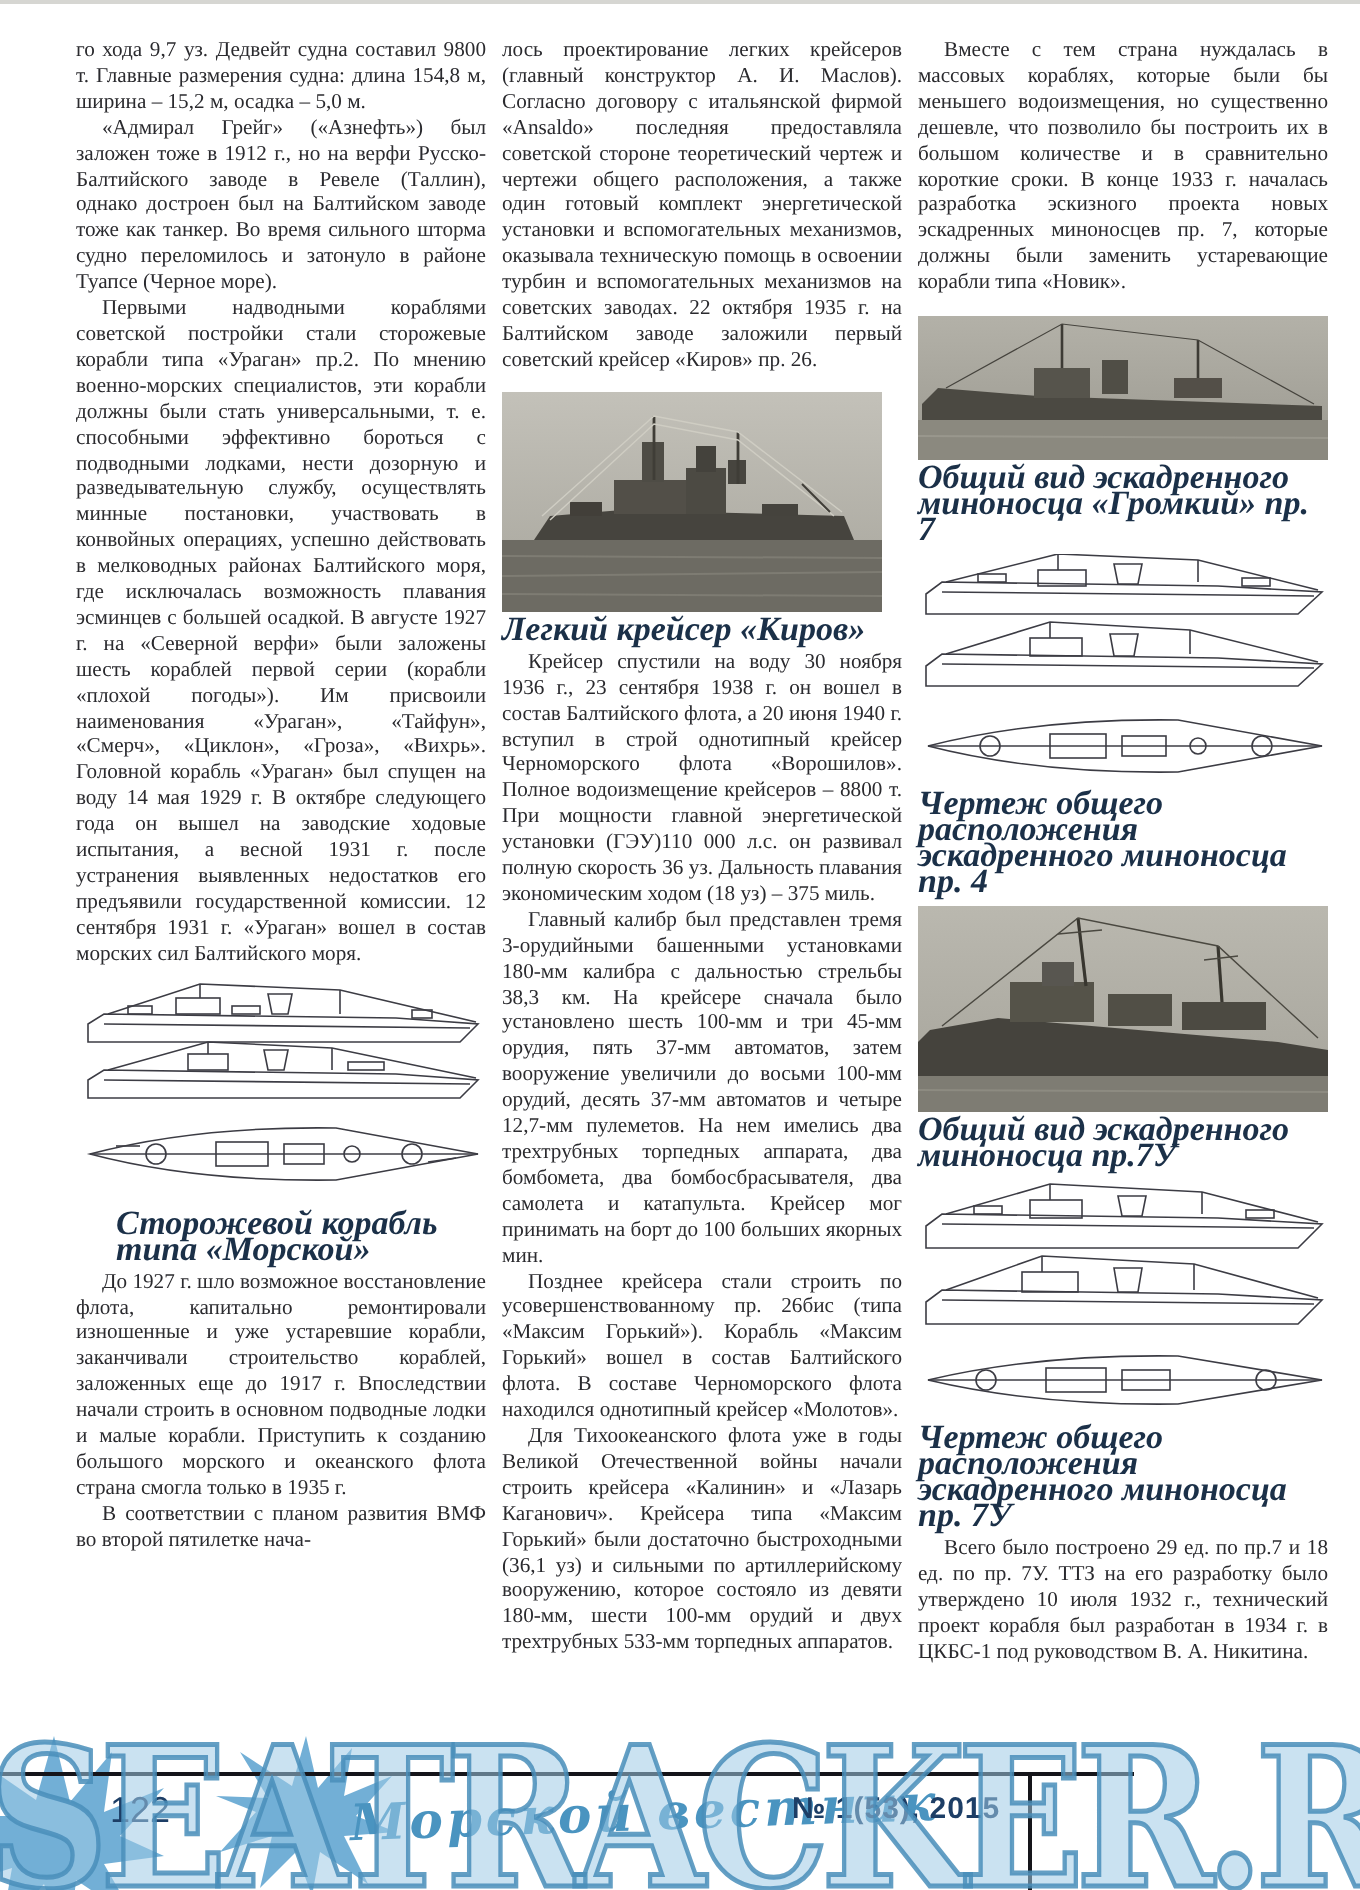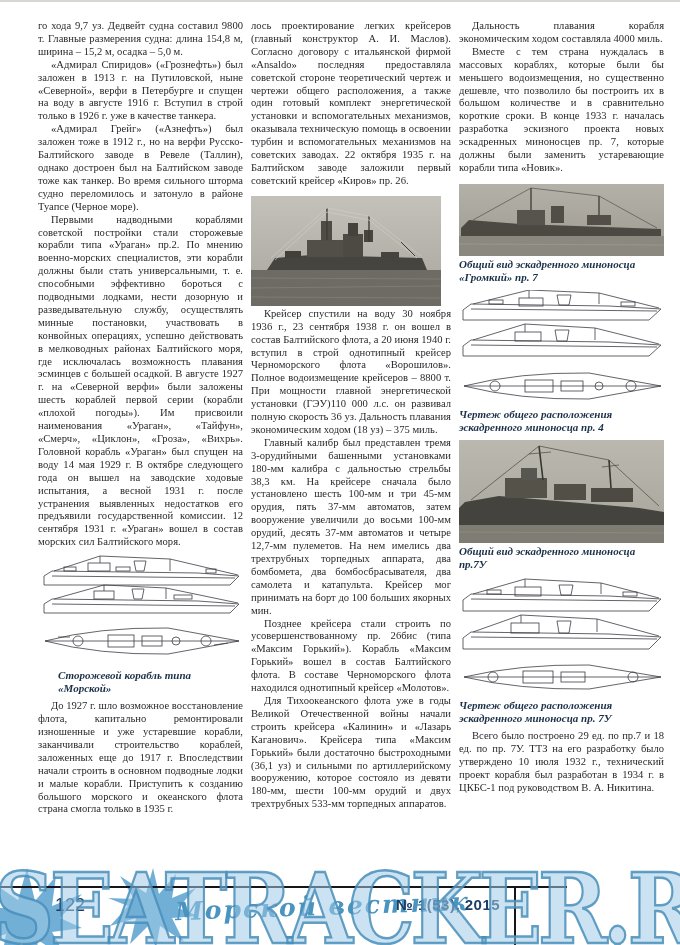--- a/index.html
+++ b/index.html
@@ -15,21 +15,21 @@
   .col{width:205px;}
   .col.mid{width:200px;}
   p.body-text{
     margin:0;font-size:10.6px;line-height:12.9px;color:#2a2a2e;
     text-align:justify;text-indent:13px;
   }
   p.body-text.noindent{text-indent:0;}
   .figure{margin:6px 0 2px 0;}
   .figure svg{display:block;}
   .caption{
-    font-size:11px;line-height:13px;font-weight:bold;font-style:italic;
+    font-size:17px;line-height:13px;font-weight:bold;font-style:italic;
     color:#1b3048;margin:2px 0 5px 0;
   }
   .caption.indent{margin-left:20px;}
   
   .rule-h{position:absolute;left:0;top:886px;width:567px;height:2px;background:#15151a;z-index:10;}
   .rule-v{position:absolute;left:514px;top:886px;width:2px;height:59px;background:#15151a;z-index:10;}
   .page-number{
     position:absolute;left:55px;top:895px;z-index:20;
     font-family:"Liberation Sans",sans-serif;font-weight:normal;font-size:18px;color:#1d3e66;
   }
@@ -56,21 +56,20 @@
 </style>
 </head>
 <body>
 
 <div class="page">
 
   <div class="columns">
 
     <div class="col">
       <p class="body-text noindent">го хода 9,7 уз. Дедвейт судна составил 9800 т. Главные размерения судна: длина 154,8 м, ширина – 15,2 м, осадка – 5,0 м.</p>
-      <p class="body-text">«Адмирал Спиридов» («Грознефть») был заложен в 1913 г. на Путиловской, ныне «Северной», верфи в Петербурге и спущен на воду в августе 1916 г. Вступил в строй только в 1926 г. уже в качестве танкера.</p>
       <p class="body-text">«Адмирал Грейг» («Азнефть») был заложен тоже в 1912 г., но на верфи Русско-Балтийского заводе в Ревеле (Таллин), однако достроен был на Балтийском заводе тоже как танкер. Во время сильного шторма судно переломилось и затонуло в районе Туапсе (Черное море).</p>
       <p class="body-text">Первыми надводными кораблями советской постройки стали сторожевые корабли типа «Ураган» пр.2. По мнению военно-морских специалистов, эти корабли должны были стать универсальными, т. е. способными эффективно бороться с подводными лодками, нести дозорную и разведывательную службу, осуществлять минные постановки, участвовать в конвойных операциях, успешно действовать в мелководных районах Балтийского моря, где исключалась возможность плавания эсминцев с большей осадкой. В августе 1927 г. на «Северной верфи» были заложены шесть кораблей первой серии (корабли «плохой погоды»). Им присвоили наименования «Ураган», «Тайфун», «Смерч», «Циклон», «Гроза», «Вихрь». Головной корабль «Ураган» был спущен на воду 14 мая 1929 г. В октябре следующего года он вышел на заводские ходовые испытания, а весной 1931 г. после устранения выявленных недостатков его предъявили государственной комиссии. 12 сентября 1931 г. «Ураган» вошел в состав морских сил Балтийского моря.</p>
 
       <div class="figure">
         <svg width="205" height="112" viewBox="0 0 205 112">
           <g stroke="#3c3c44" stroke-width="0.8" fill="none">
 
             <path d="M6,30 L192,30 L201,21 L160,18 L14,16 L6,21 Z"></path>
             <line x1="14" y1="21" x2="197" y2="23"></line>
             <rect x="50" y="8" width="22" height="8"></rect>
@@ -99,20 +98,21 @@
             <rect x="104" y="81" width="20" height="10"></rect>
             <circle cx="138" cy="86" r="4"></circle>
             <line x1="20" y1="82" x2="32" y2="82"></line>
             <line x1="176" y1="90" x2="190" y2="88"></line>
           </g>
         </svg>
       </div>
       <div class="caption indent">Сторожевой корабль типа «Морской»</div>
 
       <p class="body-text">До 1927 г. шло возможное восстановление флота, капитально ремонтировали изношенные и уже устаревшие корабли, заканчивали строительство кораблей, заложенных еще до 1917 г. Впоследствии начали строить в основном подводные лодки и малые корабли. Приступить к созданию большого морского и океанского флота страна смогла только в 1935 г.</p>
+      <p class="body-text">В соответствии с планом развития ВМФ во второй пятилетке нача-</p>
     </div>
 
     <div class="col mid">
       <p class="body-text noindent">лось проектирование легких крейсеров (главный конструктор А. И. Маслов). Согласно договору с итальянской фирмой «Ansaldo» последняя предоставляла советской стороне теоретический чертеж и чертежи общего расположения, а также один готовый комплект энергетической установки и вспомогательных механизмов, оказывала техническую помощь в освоении турбин и вспомогательных механизмов на советских заводах. 22 октября 1935 г. на Балтийском заводе заложили первый советский крейсер «Киров» пр. 26.</p>
 
       <div class="figure photo-frame" style="width:190px;margin-top:8px;">
         <svg width="190" height="110" viewBox="0 0 190 110">
           <defs>
             <linearGradient id="skyK" x1="0" y1="0" x2="0" y2="1">
               <stop offset="0" stop-color="#c3c1b9"></stop>
@@ -138,29 +138,29 @@
             <line x1="76" y1="12" x2="76" y2="44"></line>
               <line x1="118" y1="20" x2="118" y2="46"></line>
           </g>
           <g stroke="#cfcdc3" stroke-width="0.7" fill="none">
             <polyline points="20,62 76,12 118,20 170,60"></polyline>
             <polyline points="24,64 76,16 118,24 166,62"></polyline>
           </g>
           <line x1="150" y1="46" x2="164" y2="60" stroke="#3f3d37" stroke-width="1"></line>
         </svg>
       </div>
+      <div class="caption">Легкий крейсер «Киров»</div>
 
       <p class="body-text">Крейсер спустили на воду 30 ноября 1936 г., 23 сентября 1938 г. он вошел в состав Балтийского флота, а 20 июня 1940 г. вступил в строй однотипный крейсер Черноморского флота «Ворошилов». Полное водоизмещение крейсеров – 8800 т. При мощности главной энергетической установки (ГЭУ)110 000 л.с. он развивал полную скорость 36 уз. Дальность плавания экономическим ходом (18 уз) – 375 миль.</p>
       <p class="body-text">Главный калибр был представлен тремя 3-орудийными башенными установками 180-мм калибра с дальностью стрельбы 38,3 км. На крейсере сначала было установлено шесть 100-мм и три 45-мм орудия, пять 37-мм автоматов, затем вооружение увеличили до восьми 100-мм орудий, десять 37-мм автоматов и четыре 12,7-мм пулеметов. На нем имелись два трехтрубных торпедных аппарата, два бомбомета, два бомбосбрасывателя, два самолета и катапульта. Крейсер мог принимать на борт до 100 больших якорных мин.</p>
       <p class="body-text">Позднее крейсера стали строить по усовершенствованному пр. 26бис (типа «Максим Горький»). Корабль «Максим Горький» вошел в состав Балтийского флота. В составе Черноморского флота находился однотипный крейсер «Молотов».</p>
       <p class="body-text">Для Тихоокеанского флота уже в годы Великой Отечественной войны начали строить крейсера «Калинин» и «Лазарь Каганович». Крейсера типа «Максим Горький» были достаточно быстроходными (36,1 уз) и сильными по артиллерийскому вооружению, которое состояло из девяти 180-мм, шести 100-мм орудий и двух трехтрубных 533-мм торпедных аппаратов.</p>
     </div>
 
     <div class="col">
-      <p class="body-text">Дальность плавания корабля экономическим ходом составляла 4000 миль.</p>
       <p class="body-text">Вместе с тем страна нуждалась в массовых кораблях, которые были бы меньшего водоизмещения, но существенно дешевле, что позволило бы построить их в большом количестве и в сравнительно короткие сроки. В конце 1933 г. началась разработка эскизного проекта новых эскадренных миноносцев пр. 7, которые должны были заменить устаревающие корабли типа «Новик».</p>
 
       <div class="figure photo-frame" style="margin-top:9px;">
         <svg width="205" height="72" viewBox="0 0 205 72">
           <defs>
             <linearGradient id="skyG" x1="0" y1="0" x2="0" y2="1">
               <stop offset="0" stop-color="#b3b1a8"></stop>
                 <stop offset="1" stop-color="#9b9990"></stop>
             </linearGradient>
           </defs>

